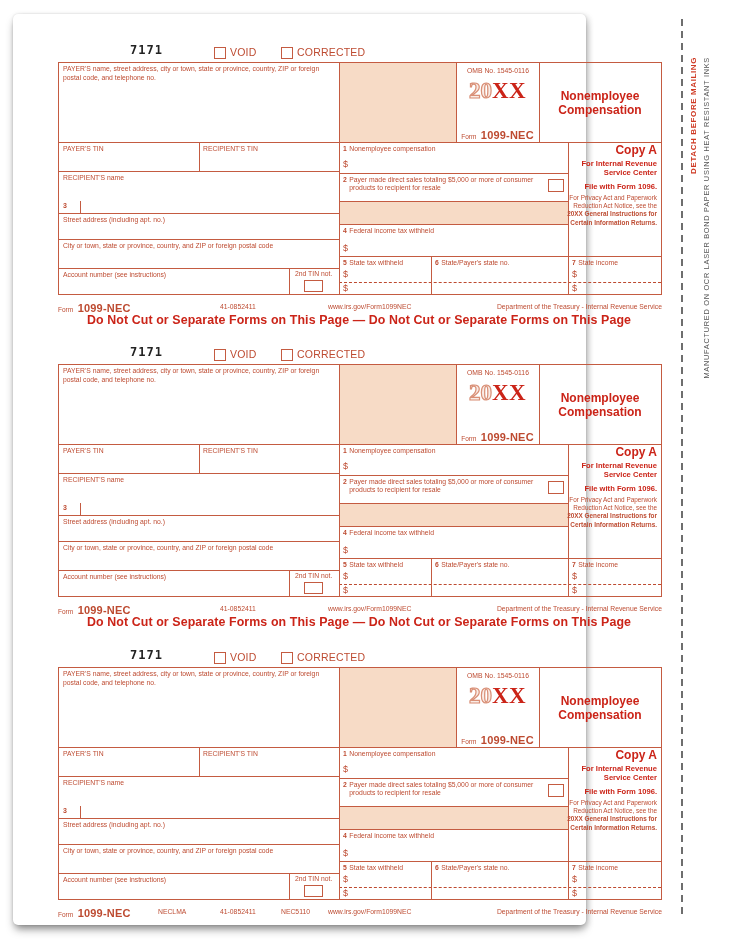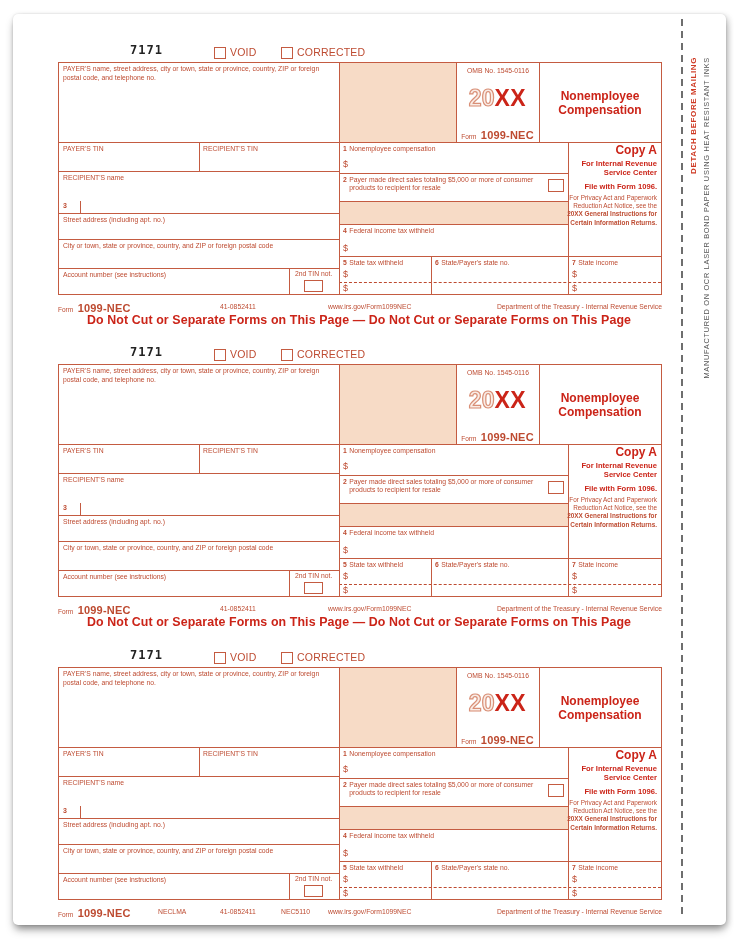--- a/index.html
+++ b/index.html
@@ -3,21 +3,21 @@
 <meta charset="utf-8">
 <style>
   html,body{margin:0;padding:0;}
   body{
     width:740px;height:946px;position:relative;overflow:hidden;
     background:#ffffff;
     font-family:"Liberation Sans", sans-serif;
     -webkit-font-smoothing:antialiased;
   }
   .sheet{
-    position:absolute;left:13px;top:14px;width:713px;height:911px;
+    position:absolute;left:13px;top:14px;width:573px;height:911px;
     background:#fff;border-radius:5px;
     box-shadow:0 6px 10px -2px rgba(0,0,0,.40), 2px 2px 6px rgba(0,0,0,.18), 0 0 2px rgba(0,0,0,.12);
   }
   
   .perf{position:absolute;left:668px;top:5px;bottom:8px;width:2px;
     background:repeating-linear-gradient(to bottom,#6e6e6e 0 7px,transparent 7px 12px);}
   .side-text{position:absolute;writing-mode:vertical-rl;transform:rotate(180deg);white-space:nowrap;}
   .side-red{left:676px;top:43px;font-size:8px;font-weight:700;letter-spacing:.6px;color:var(--side_red);}
   .side-gray{left:689px;top:43px;font-size:7.4px;letter-spacing:.7px;color:var(--side_gray);}
 
@@ -39,21 +39,21 @@
   .notch3{position:absolute;left:0px;top:138px;width:22px;height:13px;background:#fff;z-index:3;
     border-right:1.2px solid var(--ink);border-bottom:1.2px solid var(--ink);box-sizing:border-box;
     font-size:7px;font-weight:700;color:var(--label);padding:1px 0 0 4px;}
   .lbl{position:absolute;font-size:6.8px;color:var(--label);line-height:1.3;z-index:3;}
   .boxlbl{position:absolute;display:flex;font-size:6.8px;color:var(--label);line-height:1.25;z-index:3;}
   .boxlbl .num{font-weight:700;margin-right:2.5px;flex:none;}
   .dollar{position:absolute;font-size:9px;color:var(--label);z-index:3;}
   .field{position:absolute;z-index:4;}
 
   .omb-lbl{position:absolute;left:398px;top:4px;width:82px;text-align:center;font-size:6.8px;color:var(--label);z-index:3;}
-  .year{position:absolute;left:397px;top:24px;width:83px;text-align:center;z-index:3;line-height:1;}
+  .year{position:absolute;left:397px;top:16px;width:83px;text-align:center;z-index:3;line-height:1;font-family:Liberation Serif, serif;}
   .y20{font-size:23px;font-weight:700;color:#f9ece6;-webkit-text-stroke:1.2px #d98f76;letter-spacing:0;}
   .yxx{font-size:23px;font-weight:800;color:var(--bold);letter-spacing:.5px;}
   .omb-form{position:absolute;left:397px;top:62px;width:83px;text-align:center;white-space:nowrap;z-index:3;}
   .fw{font-size:6.5px;color:var(--label);}
   .fn{font-size:11px;font-weight:700;color:var(--label);letter-spacing:.2px;}
   .title{position:absolute;left:480px;top:27px;width:122px;text-align:center;
     font-size:12px;font-weight:700;color:var(--bold);line-height:1.15;z-index:3;}
   .copy-a{position:absolute;left:511px;top:81px;width:87px;text-align:right;color:var(--bold);z-index:3;}
   .copy-a .t{font-size:12px;font-weight:700;line-height:1;}
   .copy-a .l{font-size:7.6px;font-weight:700;line-height:1.18;}

